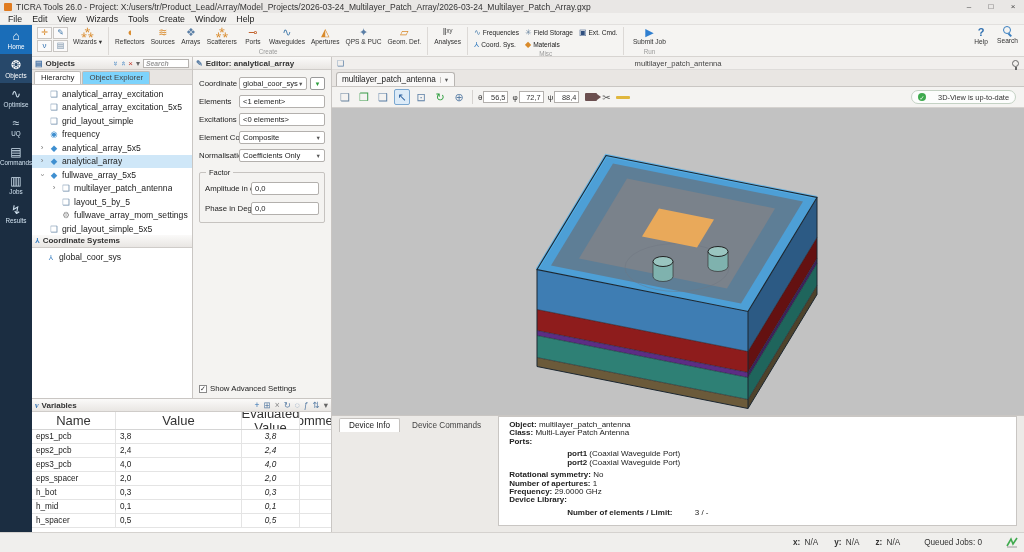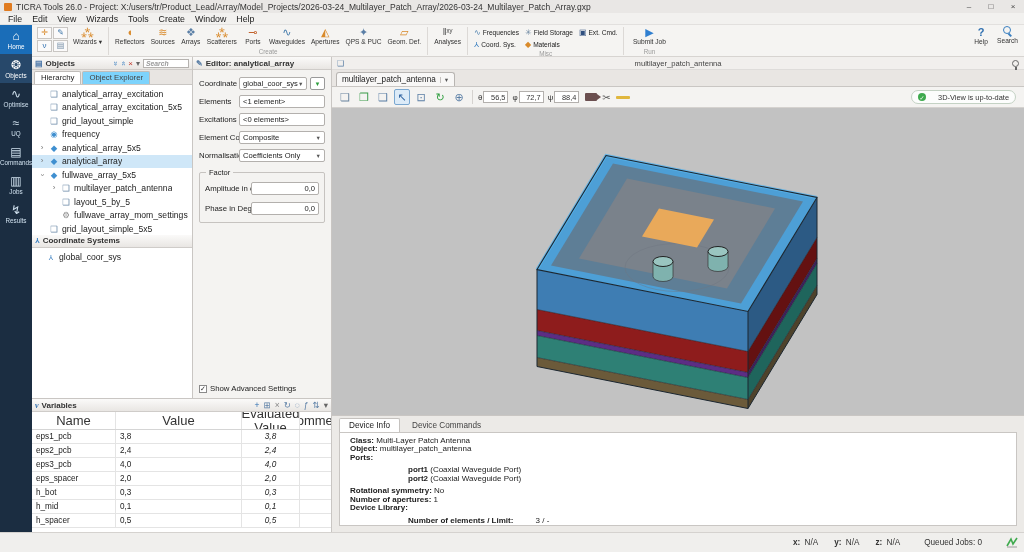--- a/index.html
+++ b/index.html
@@ -70,21 +70,21 @@
 .vrow>div{border-right:1px solid #e4e4e4;padding:0 4px;display:flex;align-items:center;overflow:hidden}
 .vh>div{justify-content:center;text-align:center;line-height:1.05}
 .c0{width:84px;flex:none}.c1{width:126px;flex:none}.c2{width:58px;flex:none;font-style:italic;justify-content:center}.c3{width:32px;flex:none}
 .vh .c2{font-style:normal}
 
 .ed-body{flex:1;padding:7px 6px 5px;display:flex;flex-direction:column;gap:5px;font-size:7.8px}
 .ed-row{display:flex;align-items:center;height:13px;flex:none}
 .ed-row .flabel{flex:1;white-space:nowrap;overflow:hidden}
 .ed-ctl{width:86px;height:13px;border:1px solid #b3b0ad;background:#fff;border-radius:2px;display:flex;align-items:center;padding:0 3px;font-size:7.6px;flex:none;overflow:hidden}
 .ed-ctl .arrow{margin-left:auto;color:#555;font-size:5.5px;flex:none}
-.ed-ctl.num{justify-content:flex-end}
+.ed-ctl.num{justify-content:flex-start}
 .green-btn{width:15px;height:13px;border:1px solid #9a9a9a;background:#fff;border-radius:2px;margin-left:3px;display:flex;align-items:center;justify-content:center;color:#2e9e3e;font-size:6px;flex:none}
 .ed-ctl.shrink{width:68px}
 .factor{border:1px solid #c6c3c0;border-radius:2px;margin-top:5px;padding:9px 5px 7px;position:relative;display:flex;flex-direction:column;gap:7px}
 .factor-label{position:absolute;top:-5px;left:6px;background:#f4f3f1;padding:0 3px;font-size:7.5px}
 .adv-row{margin-top:auto;display:flex;align-items:center;gap:3px;font-size:7.8px}
 .cb{width:8px;height:8px;border:1px solid #8a8a8a;background:#fff;display:flex;align-items:center;justify-content:center;font-size:7px;color:#333;flex:none}
 
 .view-block{flex:1;display:flex;flex-direction:column;min-width:0}
 .v3d-title{height:13px;background:#f1efed;display:flex;align-items:center;font-size:7.6px;color:#444;padding:0 5px;border-bottom:1px solid #dedcda}
 .v3d-title .center{flex:1;text-align:center}
@@ -100,21 +100,21 @@
 .rot-field{display:flex;align-items:center;gap:1px;color:#333}
 .rot-input{width:25px;height:12px;border:1px solid #b3b0ad;background:#fff;font-size:7.4px;display:flex;align-items:center;justify-content:flex-end;padding:0 2px}
 .cam{width:12px;height:8px;background:#6b4f4f;border-radius:1px;position:relative}
 .cam::after{content:"";position:absolute;right:-4px;top:1px;border-left:4px solid #6b4f4f;border-top:3px solid transparent;border-bottom:3px solid transparent}
 .ybar{width:14px;height:3px;background:#e0b73e;border-radius:1px}
 .badge{margin-left:auto;display:flex;align-items:center;gap:12px;background:#fcfdfc;border:1px solid #c4d2c4;border-radius:8px;padding:1.5px 6px;font-size:7.4px;color:#333;margin-right:3px}
 .badge-dot{width:8px;height:8px;border-radius:50%;background:#3faa4e;color:#fff;font-size:6px;display:flex;align-items:center;justify-content:center;flex:none}
 .canvas{flex:1;background:#c2c2c2;position:relative;overflow:hidden}
 .canvas svg{position:absolute;inset:0;width:100%;height:100%}
 
-.device-panel{height:117px;background:#eceae7;display:flex;flex-direction:column;border-top:1px solid #c9c6c3}
+.device-panel{height:117px;background:#eceae7;display:flex;flex-direction:row;border-top:1px solid #c9c6c3}
 .dev-tabs{height:16px;display:flex;align-items:flex-end;padding-left:7px;gap:2px;flex:none}
 .dev-tab{font-size:8.2px;padding:2px 9px;color:#444;border:1px solid transparent;border-bottom:none}
 .dev-tab.active{background:#fff;border-color:#c5c2bf;border-radius:2px 2px 0 0;color:#222}
 .dev-content{flex:1;background:#fff;border:1px solid #c9c6c3;margin:0 7px 6px;padding:4px 10px;font-size:8px;line-height:8.3px;color:#222;overflow:hidden}
 .dev-line{white-space:nowrap}
 .dev-line b{font-weight:bold}
 .dev-line.ind{padding-left:58px}
 .dev-line .gapval{margin-left:20px}
 .blankline{height:4.5px}
 
@@ -626,29 +626,30 @@
             <path d="M205,160 V257 M416,202 V299 M485,88 V185" stroke="#1b2630" stroke-width="1"></path>
             <path d="M205,257 L416,299 L485,185" stroke="#1b2630" fill="none" stroke-width="1"></path>
           </svg>
         </div>
         <div class="device-panel">
           <div class="dev-tabs">
               <span class="dev-tab active">Device Info</span>
               <span class="dev-tab">Device Commands</span>
             </div>
           <div class="dev-content">
+              <div class="dev-line"><b>Object:</b><span> multilayer_patch_antenna</span></div>
               <div class="dev-line"><b>Class:</b><span> Multi-Layer Patch Antenna</span></div>
-              <div class="dev-line"><b>Object:</b><span> multilayer_patch_antenna</span></div>
               <div class="dev-line"><b>Ports:</b><span> </span></div>
               <div class="blankline"></div>
               <div class="dev-line ind"><b>port1</b><span> (Coaxial Waveguide Port)</span></div>
               <div class="dev-line ind"><b>port2</b><span> (Coaxial Waveguide Port)</span></div>
               <div class="blankline"></div>
               <div class="dev-line"><b>Rotational symmetry:</b><span> No</span></div>
               <div class="dev-line"><b>Number of apertures:</b><span> 1</span></div>
+              <div class="dev-line"><b>Frequency:</b><span> 29.0000 GHz</span></div>
               <div class="dev-line"><b>Device Library:</b><span> </span></div>
               <div class="blankline"></div>
               <div class="dev-line ind"><b>Number of elements / Limit:</b><span class="gapval"> 3 / -</span></div>
             </div>
         </div>
       </div>
     </div>
   </div>
 </div>
 

